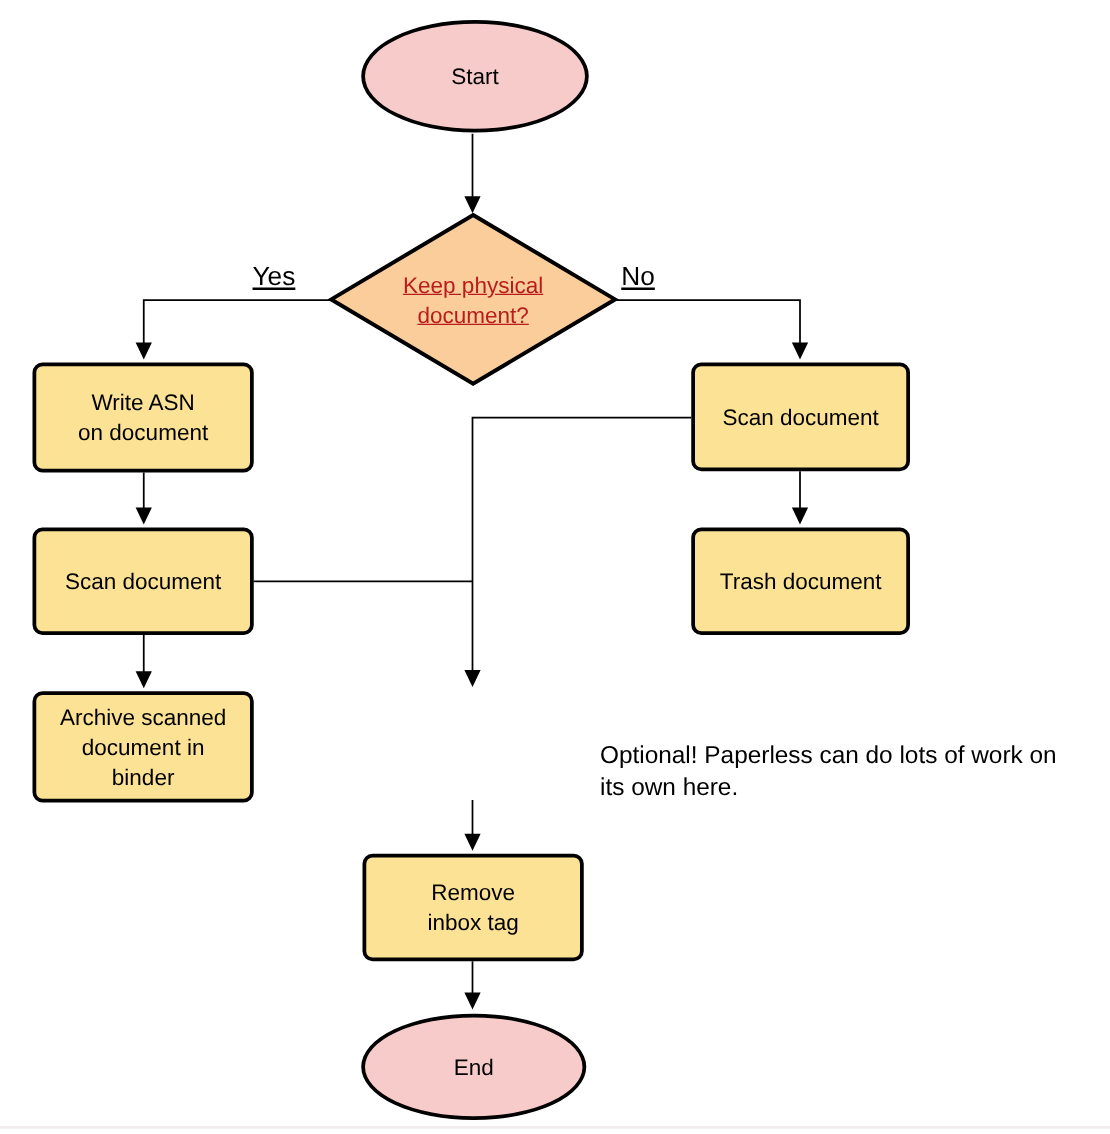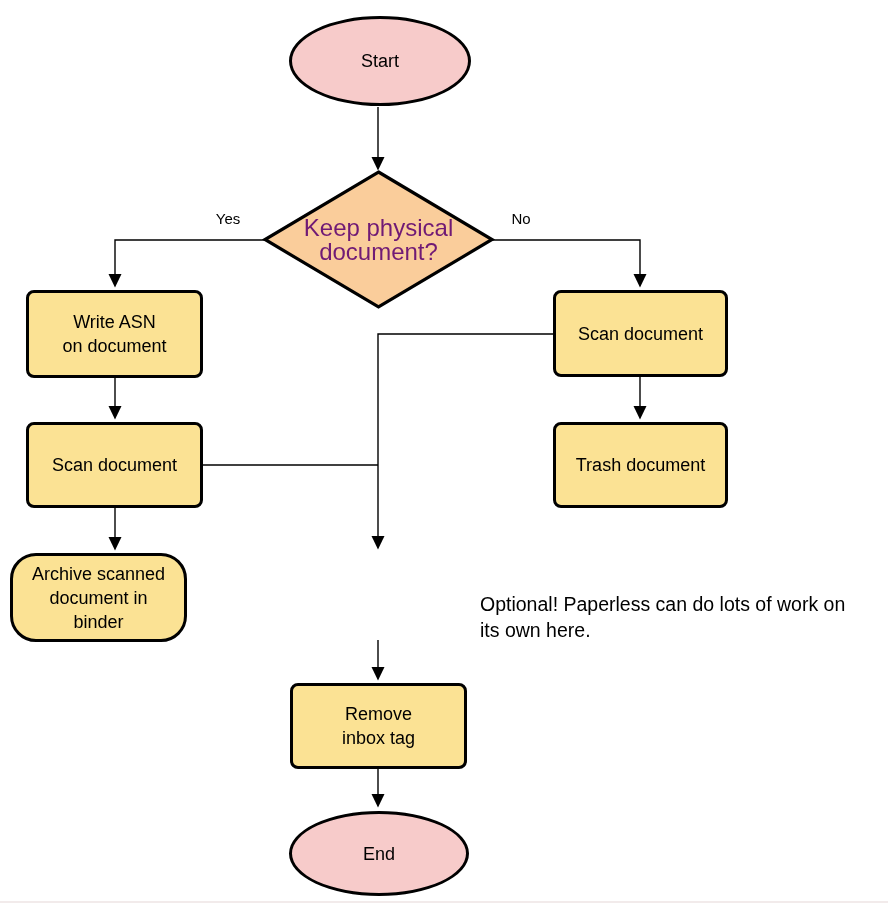--- a/index.html
+++ b/index.html
@@ -51,30 +51,31 @@
     background: var(--terminator-fill, #f7cbca);
     border: 3px solid var(--stroke, #000);
     border-radius: 50%;
   }
   .decision-label {
     position: absolute;
     display: flex;
     align-items: center;
     justify-content: center;
     text-align: center;
-    font-size: 24px;
+    font-size: 18px;
     line-height: 24px;
-    color: #701a75;
+    color: #b91c1c;
     white-space: pre-line;
+    text-decoration: underline;
   }
   .edge-label {
     position: absolute;
-    font-size: 15px;
+    font-size: 21px;
     color: #000;
-    text-align: center;
+    text-decoration: underline;
   }
   .note {
     position: absolute;
     left: 480px;
     top: 591px;
     width: 406px;
     font-size: 19.5px;
     line-height: 26px;
     color: #000;
     white-space: pre-line;
@@ -121,21 +122,21 @@
 
   <div class="edge-label" style="left:202px; top:210px; width:52px;">Yes</div>
 
   <div class="edge-label" style="left:497px; top:210px; width:48px;">No</div>
 
   <div class="node process" style="left:26px; top:290px; width:177px; height:88px;">Write ASN
 on document</div>
 
   <div class="node process" style="left:26px; top:422px; width:177px; height:86px;">Scan document</div>
 
-  <div class="node process" style="left:10px; top:553px; width:177px; height:89px;border-radius:26px;">Archive scanned
+  <div class="node process" style="left:26px; top:553px; width:177px; height:89px;">Archive scanned
 document in
 binder</div>
 
   <div class="node process" style="left:553px; top:290px; width:175px; height:87px;">Scan document</div>
 
   <div class="node process" style="left:553px; top:422px; width:175px; height:86px;text-align:right;">Trash document</div>
 
 
   <div class="note">Optional! Paperless can do lots of work on
 its own here.</div>

